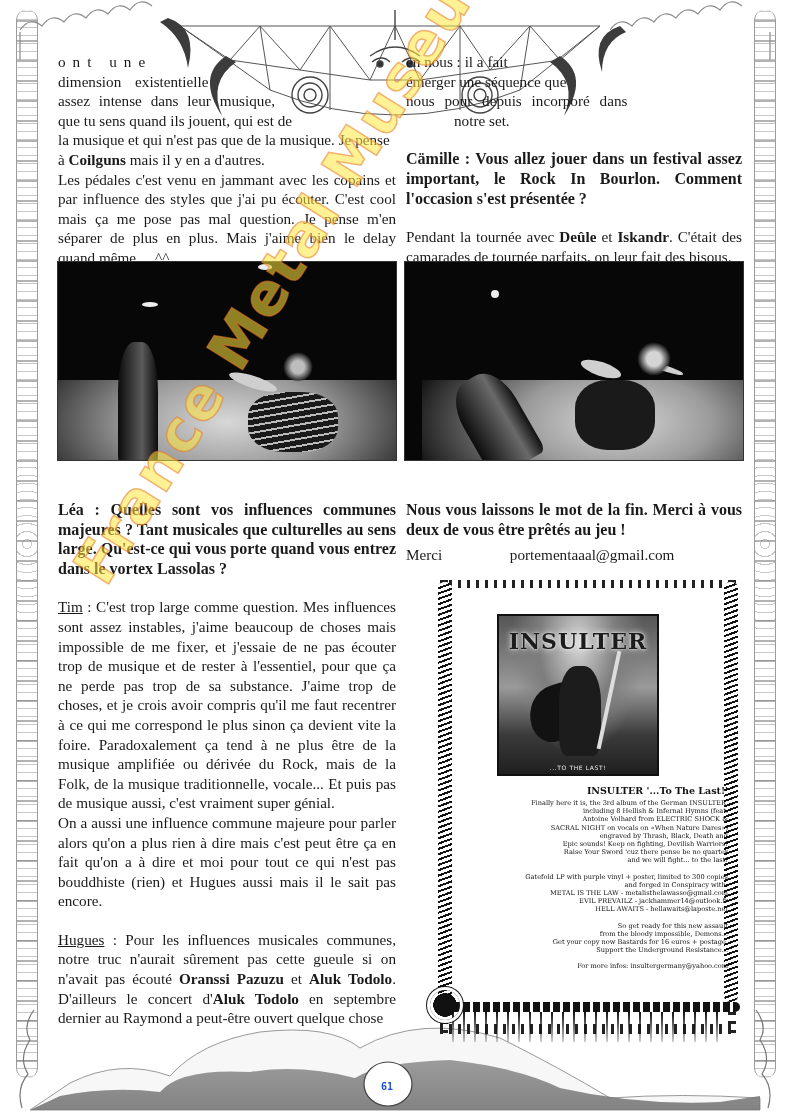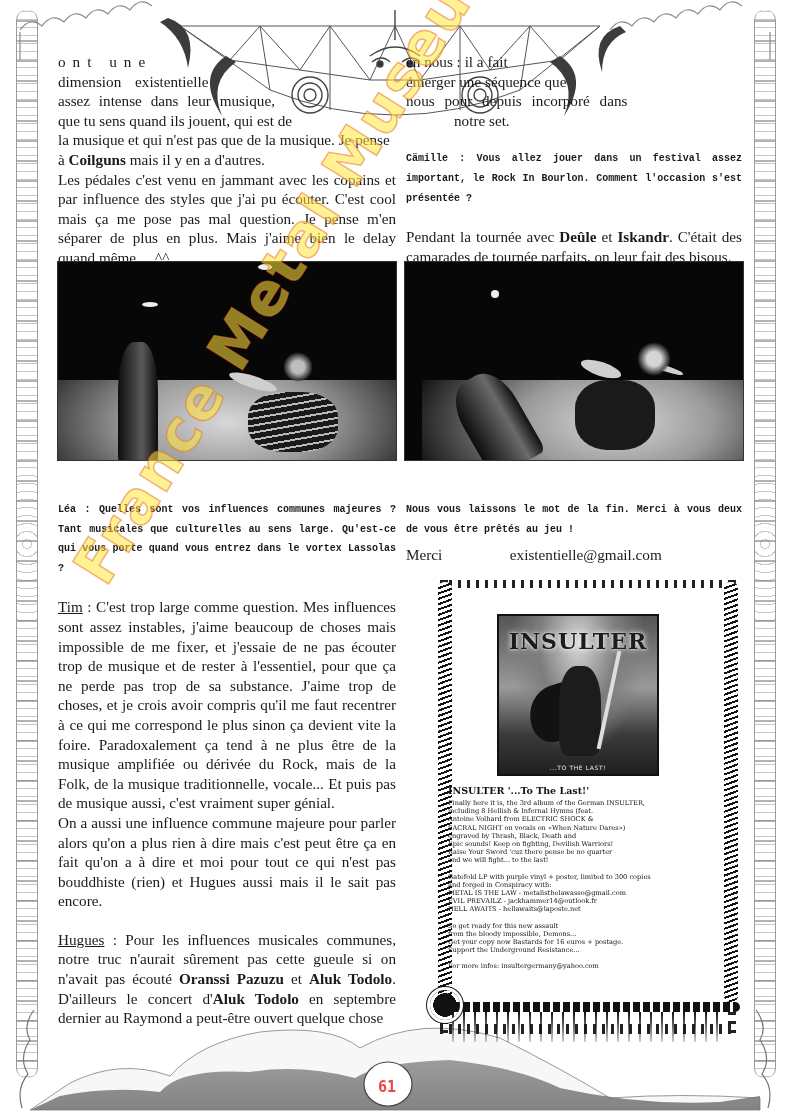--- a/index.html
+++ b/index.html
@@ -18,29 +18,29 @@
     .border-left { left: 16px; }
     .border-right { right: 14px; }
 
     .top-frame {
       position: absolute; top: 0; left: 0; right: 0; height: 120px; pointer-events: none;
     }
     .bottom-frame { position: absolute; left: 0; right: 0; bottom: 0; height: 120px; pointer-events: none; }
 
     .page-number {
       position: absolute; left: 370px; top: 1073px; width: 34px; height: 28px;
-      font-family: "DejaVu Sans Mono", monospace; font-weight: bold; font-size: 15px;
-      text-align: center; line-height: 28px; color: #ef4444;
+      font-family: "DejaVu Sans Mono", monospace; font-weight: bold; font-size: 10px;
+      text-align: center; line-height: 28px; color: #1d4ed8;
     }
 
     
     .col { position: absolute; font-size: 15.2px; line-height: 19.6px; text-align: justify; }
     .col-left { left: 58px; width: 338px; }
     .col-right { left: 406px; width: 336px; }
-    .q { font-weight: bold; font-size: 10px; font-family: Liberation Mono, monospace; }
+    .q { font-weight: bold; font-size: 16px; }
     p { margin: 0; }
     b { font-weight: bold; }
     u { text-decoration: underline; }
     .spaced { letter-spacing: 7px; }
     .r { }
 
     
     .photo {
       position: absolute; top: 261px; height: 200px; border: 1.5px solid #333; overflow: hidden;
       background: #070707;
@@ -117,21 +117,21 @@
     .ad-cover-sword {
       position: absolute; left: 108px; top: 34px; width: 4px; height: 100px; background: #ddd; transform: rotate(12deg);
     }
     .ad-cover-tagline {
       position: absolute; left: 0; right: 0; bottom: 3px; text-align: center;
       font-family: "DejaVu Sans", sans-serif; font-size: 6px; color: #f3f3f3; letter-spacing: .6px;
     }
     .ad-text {
       position: absolute; left: 16px; right: 16px; top: 212px;
       font-family: "DejaVu Serif", "Liberation Serif", serif;
-      text-align: left; color: #111; font-size: 6.6px; line-height: 8.2px;
+      text-align: right; color: #111; font-size: 6.6px; line-height: 8.2px;
     }
     .ad-title { font-weight: bold; font-size: 9.5px; line-height: 13px; margin-bottom: 2px; }
     .ad-text .gap { height: 8px; }
 
     
     .watermark {
       position: absolute; left: 60px; top: 560px; width: 820px;
       transform: rotate(-58deg); transform-origin: 0 0;
       font-family: "DejaVu Sans", sans-serif; font-weight: bold; font-size: 58px; letter-spacing: 2px;
       color: rgba(255, 230, 60, .55);
@@ -237,21 +237,21 @@
   <p style="margin-top:19px;"><u>Tim</u><span> : C'est trop large comme question. Mes influences sont assez instables, j'aime beaucoup de choses mais impossible de me fixer, et j'essaie de ne pas écouter trop de musique et de rester à l'essentiel, pour que ça ne perde pas trop de sa substance. J'aime trop de choses, et je crois avoir compris qu'il me faut recentrer à ce qui me correspond le plus sinon ça devient vite la foire. Paradoxalement ça tend à ne plus être de la musique amplifiée ou dérivée du Rock, mais de la Folk, de la musique traditionnelle, vocale... Et puis pas de musique aussi, c'est vraiment super génial.</span></p>
   <p>On a aussi une influence commune majeure pour parler alors qu'on a plus rien à dire mais c'est peut être ça en fait qu'on a à dire et moi pour tout ce qui n'est pas bouddhiste (rien) et Hugues aussi mais il le sait pas encore.</p>
   <p style="margin-top:19px;"><u>Hugues</u><span> : Pour les influences musicales communes, notre truc n'aurait sûrement pas cette gueule si on n'avait pas écouté </span><b>Oranssi Pazuzu</b><span> et </span><b>Aluk Todolo</b><span>. D'ailleurs le concert d'</span><b>Aluk Todolo</b><span> en septembre dernier au Raymond a peut-être ouvert quelque chose</span></p>
 </div>
 
 <div class="col col-right" style="top:500px;">
   <p class="q">Nous vous laissons le mot de la fin. Merci à vous deux de vous être prêtés au jeu !</p>
   <p style="margin-top:6px; text-align:left;">
     <span>Merci</span>
     <span style="display:inline-block; width:60px;"></span>
-    <span>existentielle@gmail.com</span>
+    <span>portementaaal@gmail.com</span>
   </p>
 </div>
 
 <div class="ad">
   <div class="ad-frame"></div>
   <div class="ad-chains-l"></div>
   <div class="ad-chains-r"></div>
   <div class="ad-wire"></div>
   <div class="ad-drips"></div>
   <div class="ad-mace"></div>

